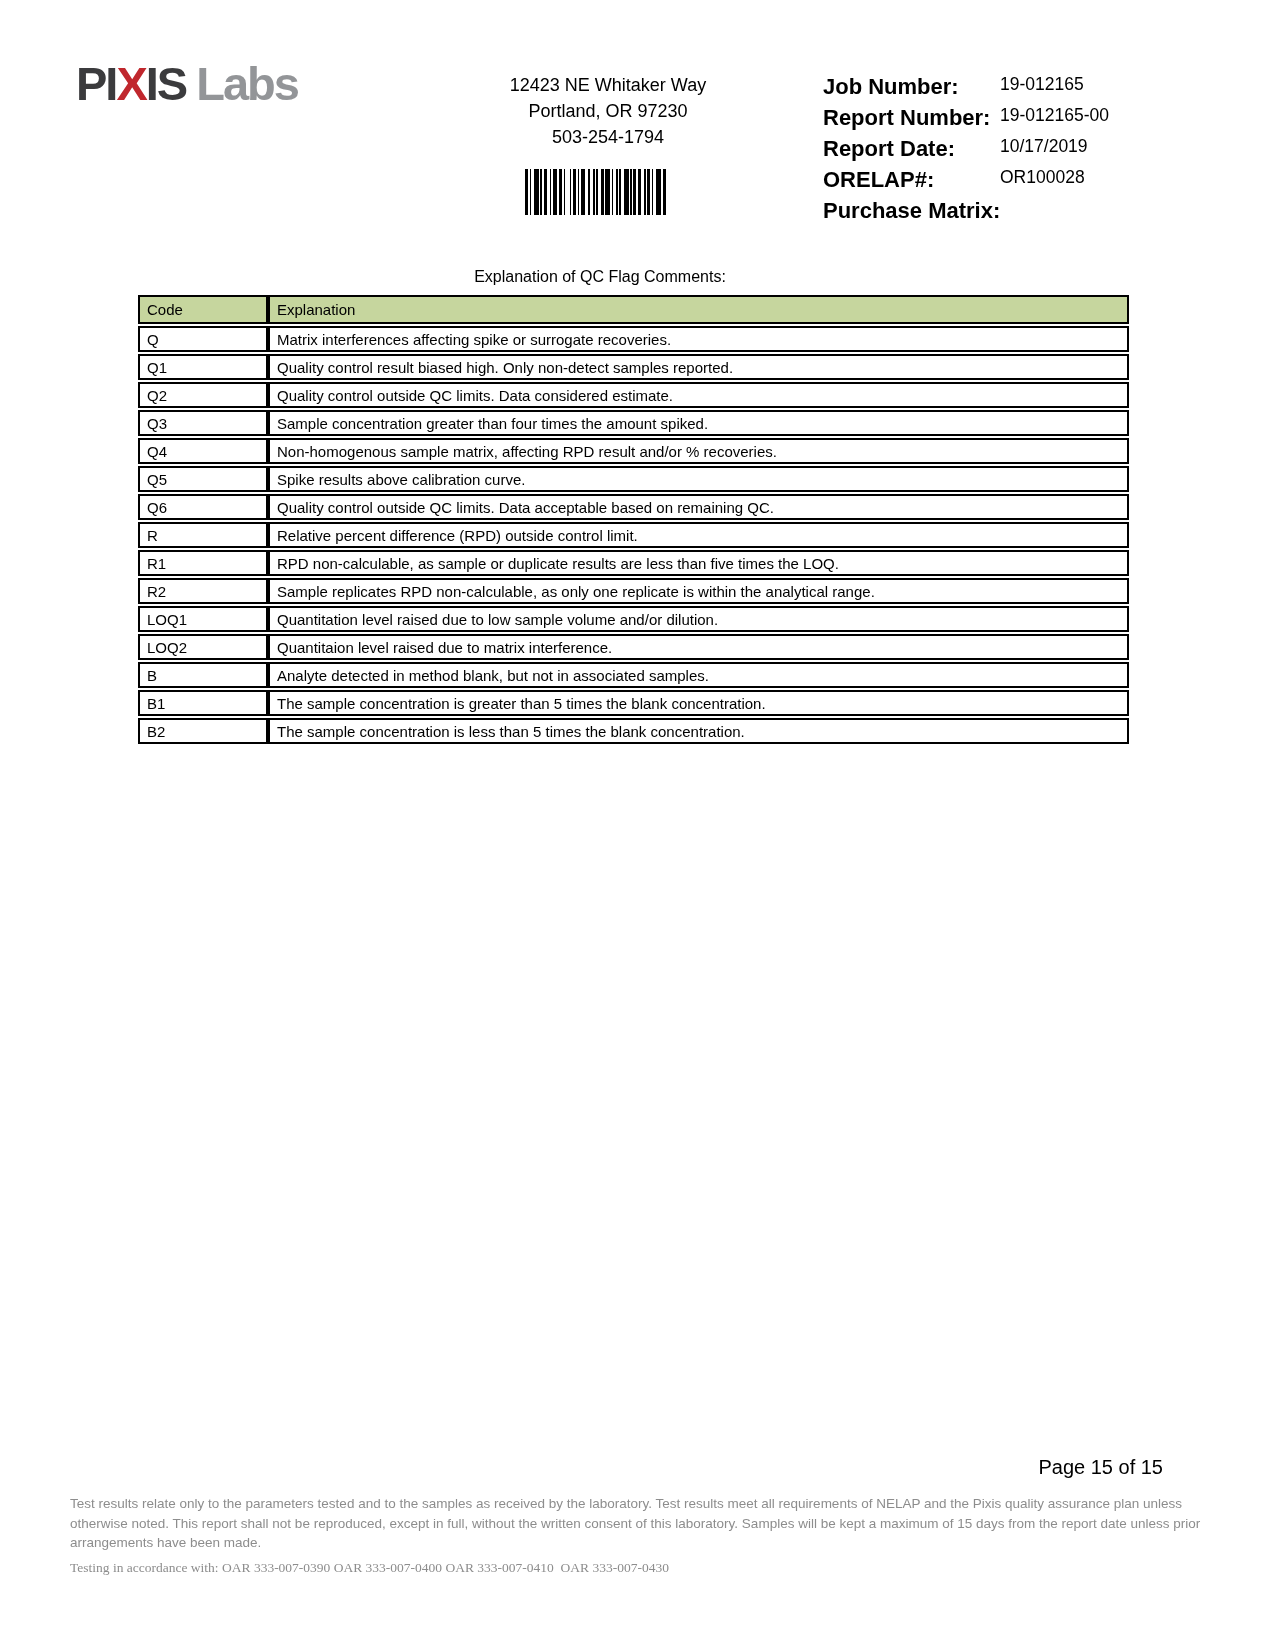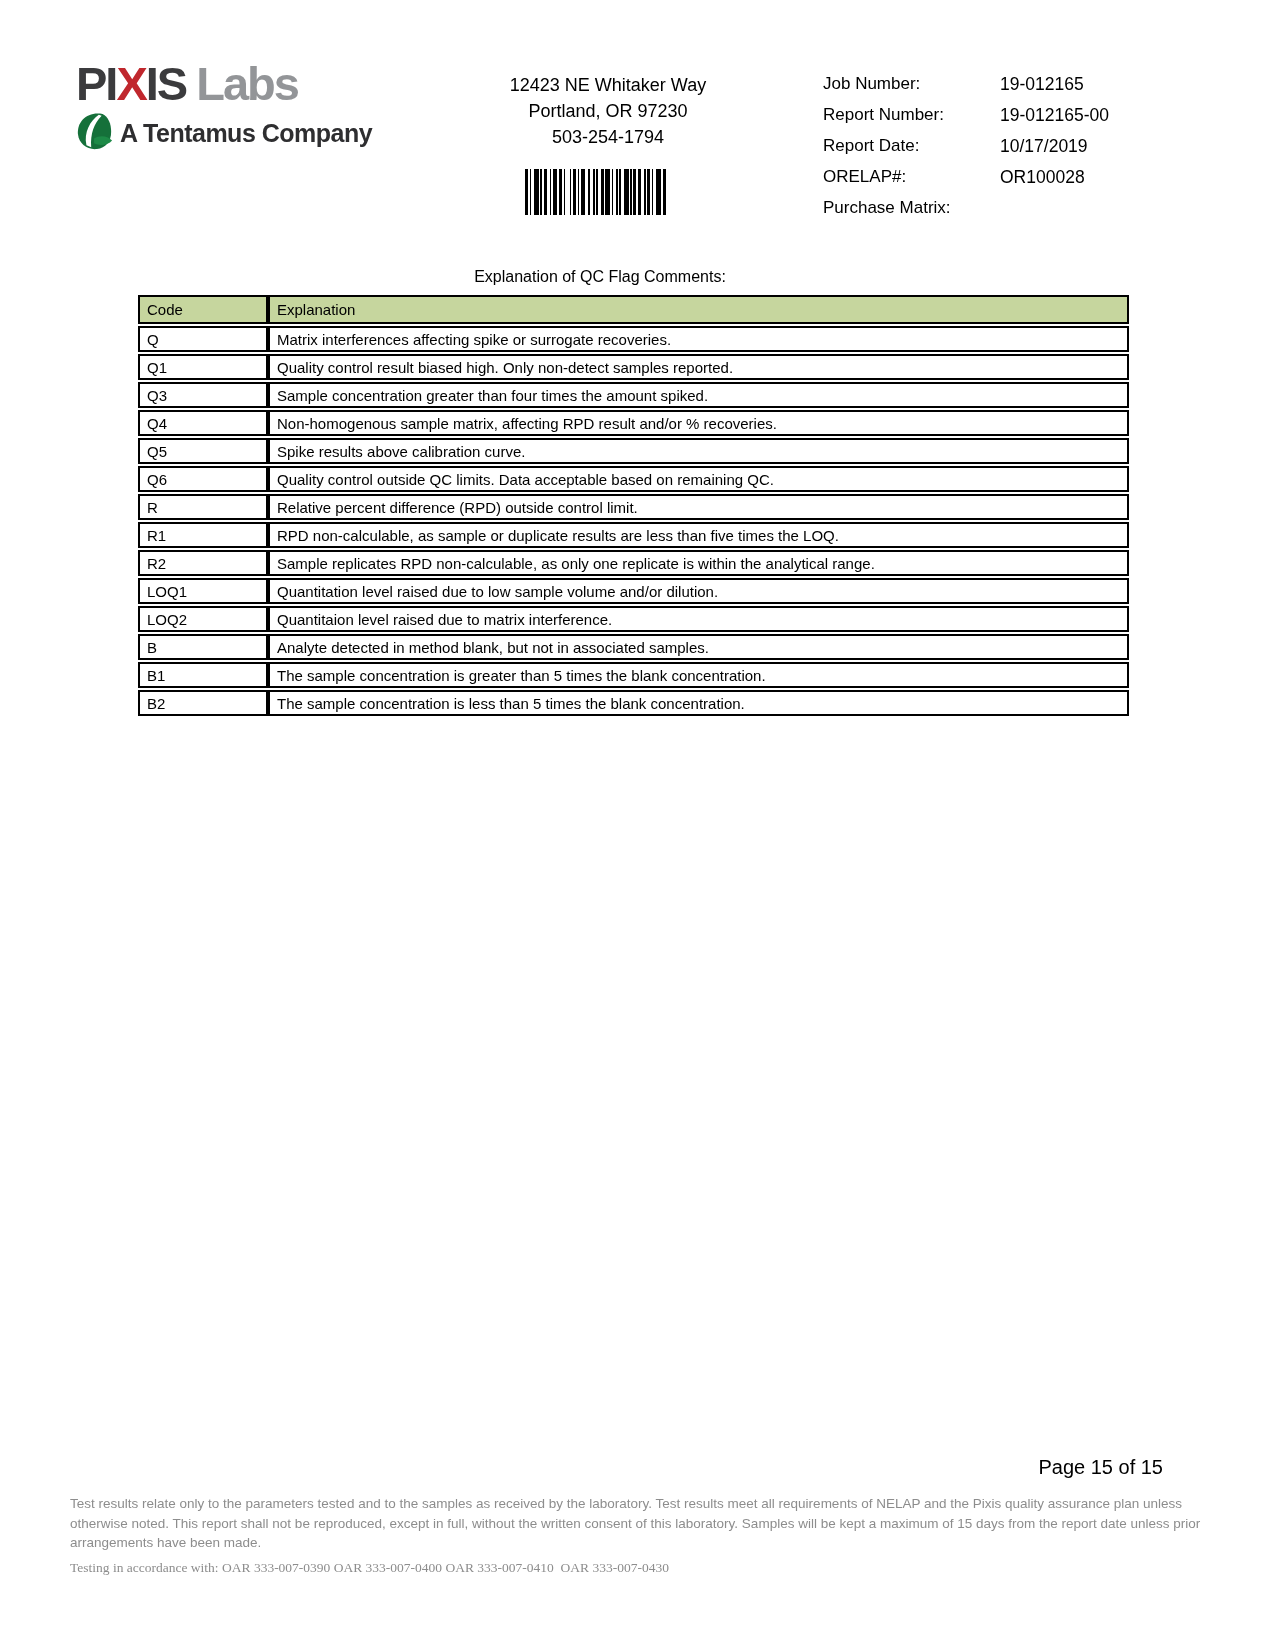--- a/index.html
+++ b/index.html
@@ -29,21 +29,21 @@
 
   .barcode{
     position:absolute;left:525px;top:169px;width:146px;height:46px;
     display:flex;align-items:stretch;overflow:hidden;
   }
   .barcode .bc-bar{background:#000;height:100%;flex:0 0 auto;}
   .barcode .bc-gap{background:#fff;height:100%;flex:0 0 auto;}
 
   .job-info{position:absolute;left:823px;top:74px;}
   .job-row{display:grid;grid-template-columns:177px auto;height:31px;align-items:start;}
-  .job-label{font-size:17px;font-weight:normal;white-space:nowrap;}
+  .job-label{font-size:22px;font-weight:bold;white-space:nowrap;}
   .job-value{font-size:17.5px;white-space:pre;}
 
   
   .table-title{
     position:absolute;left:0;top:268px;width:1200px;
     text-align:center;font-size:16px;color:#000;
   }
   .qc-table{
     position:absolute;left:138px;top:293px;width:991px;
     border-collapse:separate;border-spacing:0 2px;table-layout:fixed;
@@ -74,30 +74,20 @@
     font-size:13.5px;color:var(--footer_gray);white-space:pre;font-family:Liberation Serif, serif;
   }
 </style>
 </head>
 <body>
 
 <div class="page">
 
   <div class="logo">
     <div class="logo-word"><span class="dk">PI</span><span class="rd">X</span><span class="dk">IS</span><span class="gy">Labs</span></div>
-    <div class="logo-tag">
-      <span>
-        <svg width="38" height="40" viewBox="0 0 40 42">
-          <path d="M28 3 C12 0 1 11 2 24 C3 35 12 41 22 40 C31 39 37 32 37 22 C37 13 34 6 28 3 Z" fill="var(--leaf_green)"></path>
-          <path d="M27 5 C19 13 15 24 16 38 L11 36 C8 23 15 10 24 4 Z" fill="#ffffff"></path>
-          <path d="M19 29 C25 25 33 26 38 31 C34 36 25 37 19 34 Z" fill="var(--leaf_green_light)"></path>
-        </svg>
-      </span>
-      <span class="tag-text">A Tentamus Company</span>
-    </div>
   </div>
 
   <div class="address">
     <div>12423 NE Whitaker Way</div>
     <div>Portland, OR 97230</div>
     <div>503-254-1794</div>
   </div>
 
   <div class="barcode" id="barcode">
       <div class="bc-bar" style="width: 3.1px;"></div>
@@ -196,20 +186,24 @@
     <tbody id="qc-rows">
         <tr>
           <td class="code-col">Q</td>
           <td>Matrix interferences affecting spike or surrogate recoveries.</td>
         </tr>
         <tr>
           <td class="code-col">Q1</td>
           <td>Quality control result biased high. Only non-detect samples reported.</td>
         </tr>
         <tr>
+          <td class="code-col">Q2</td>
+          <td>Quality control outside QC limits. Data considered estimate.</td>
+        </tr>
+        <tr>
           <td class="code-col">Q3</td>
           <td>Sample concentration greater than four times the amount spiked.</td>
         </tr>
         <tr>
           <td class="code-col">Q4</td>
           <td>Non-homogenous sample matrix, affecting RPD result and/or % recoveries.</td>
         </tr>
         <tr>
           <td class="code-col">Q5</td>
           <td>Spike results above calibration curve.</td>

